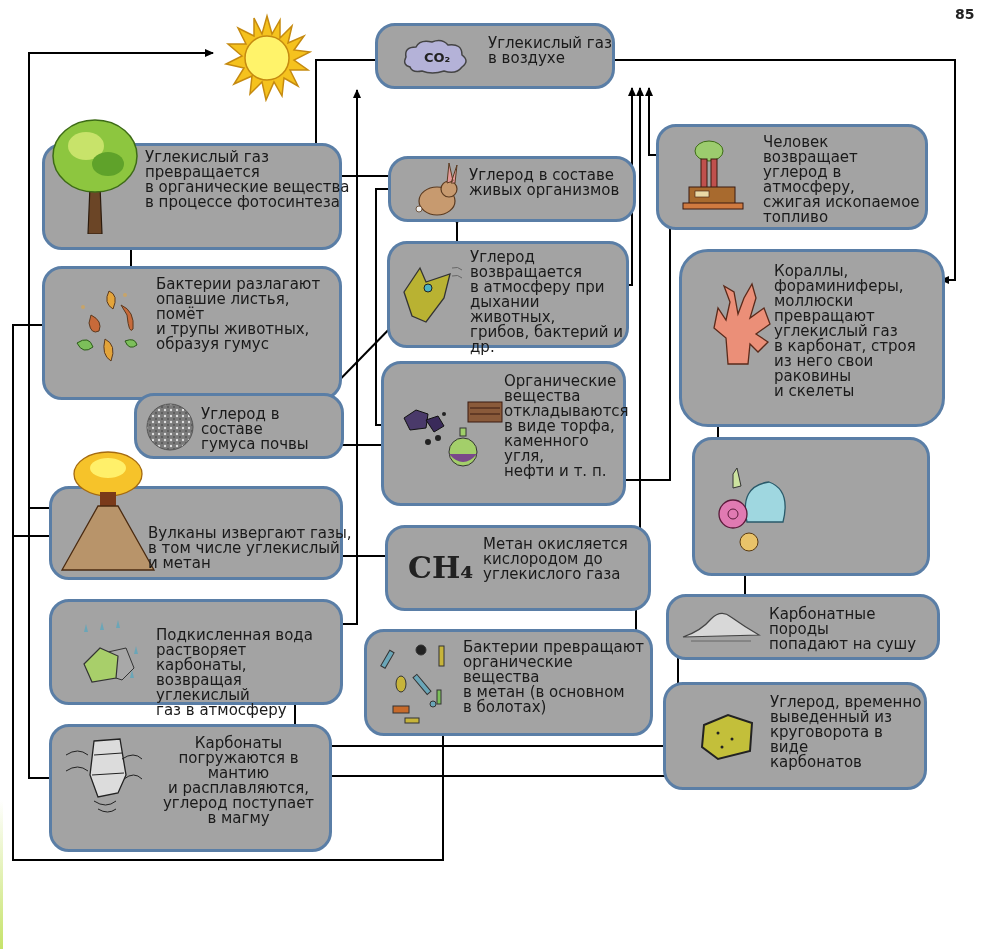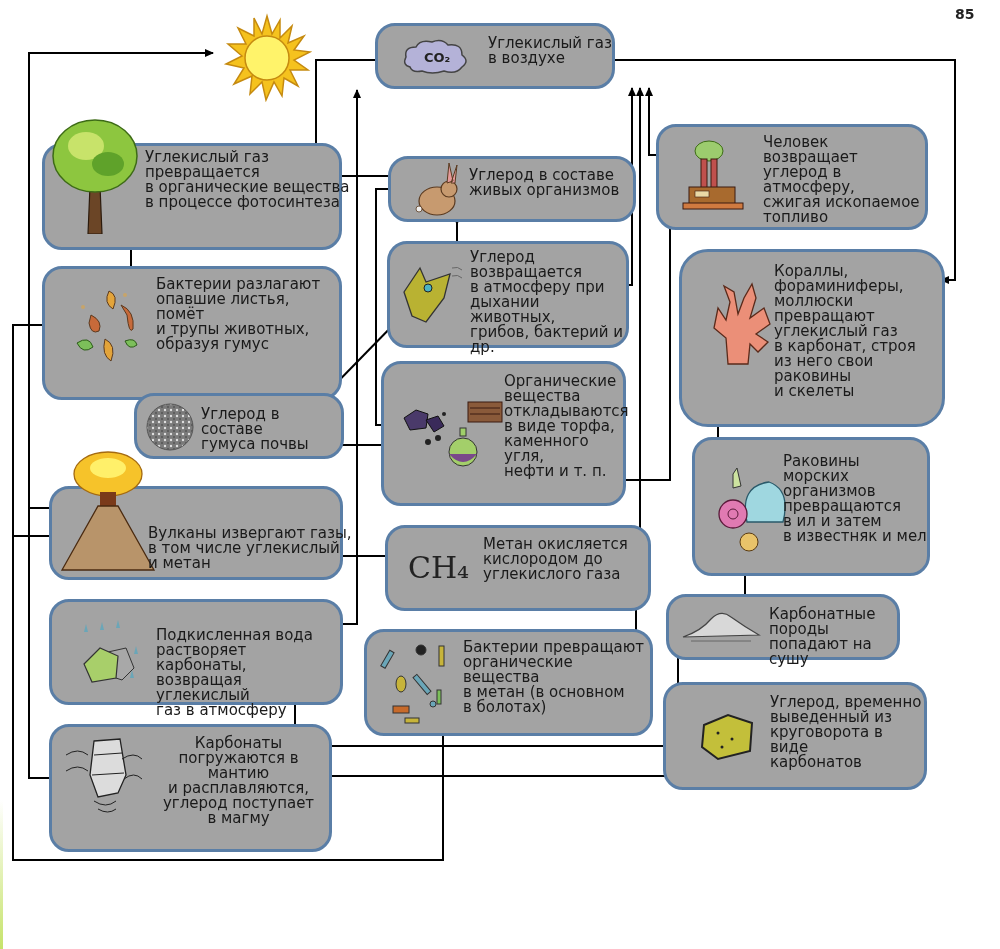--- a/index.html
+++ b/index.html
@@ -238,46 +238,41 @@
 </div>
 
 <div class="box" style="left:692px;top:437px;width:238px;height:139px;">
   <svg class="ico" style="left:16px;top:26px" width="80" height="90" viewBox="0 0 80 90">
     <path d="M22 8 L26 2 L30 20 L22 22 Z" fill="#cde3a0" stroke="#333"></path>
     <path d="M36 56 Q28 20 58 16 Q80 24 72 56 Z" fill="#9fd7e0" stroke="#2a5a6a" stroke-width="1.3"></path>
     <circle cx="22" cy="48" r="14" fill="#e07ab2" stroke="#5a1a3a" stroke-width="1.3"></circle>
     <circle cx="22" cy="48" r="5" fill="none" stroke="#5a1a3a"></circle>
     <circle cx="38" cy="76" r="9" fill="#e9c36a" stroke="#5a3a10"></circle>
   </svg>
-  <div class="txt" style="left:88px;top:14px">Раковины морских
-организмов
-превращаются
-в ил и затем
-в известняк и мел</div>
 </div>
 
 <div class="box" style="left:49px;top:486px;width:294px;height:94px;"></div>
 <svg class="ico" style="left:58px;top:450px" width="100" height="122" viewBox="0 0 100 122">
   <ellipse cx="50" cy="24" rx="34" ry="22" fill="#f6c32a" stroke="#a46a10" stroke-width="1.3"></ellipse>
   <ellipse cx="50" cy="18" rx="18" ry="10" fill="#fff06a"></ellipse>
   <rect x="42" y="42" width="16" height="18" fill="#7a3a1a"></rect>
   <path d="M40 56 L60 56 L96 120 L4 120 Z" fill="#b8946a" stroke="#4a2a10" stroke-width="1.3"></path>
 </svg>
 <div class="txt" style="left:148px;top:526px">Вулканы извергают газы,
 в том числе углекислый
 и метан</div>
 
 <div class="box" style="left:385px;top:525px;width:266px;height:86px;">
-  <div class="ico" style="left:20px;top:22px;font-family:'DejaVu Serif',serif;font-size:30px;font-weight:normal;color:#222;">CH₄</div>
+  <div class="ico" style="left:20px;top:22px;font-family:'DejaVu Serif',serif;font-size:30px;font-weight:bold;color:#222;">CH₄</div>
   <div class="txt" style="left:95px;top:9px">Метан окисляется
 кислородом до
 углекислого газа</div>
 </div>
 
-<div class="box" style="left:666px;top:594px;width:234px;height:66px;">
+<div class="box" style="left:666px;top:594px;width:274px;height:66px;">
   <svg class="ico" style="left:12px;top:10px" width="80" height="40" viewBox="0 0 80 40">
     <path d="M2 30 Q20 24 30 12 Q40 2 50 10 Q64 20 78 28 Z" fill="#d8d8d8" stroke="#444" stroke-width="1.2"></path>
     <line x1="10" y1="34" x2="70" y2="34" stroke="#666"></line>
   </svg>
   <div class="txt" style="left:100px;top:10px">Карбонатные породы
 попадают на сушу</div>
 </div>
 
 <div class="box" style="left:49px;top:599px;width:294px;height:106px;">
   <svg class="ico" style="left:26px;top:16px" width="70" height="76" viewBox="0 0 70 76">

